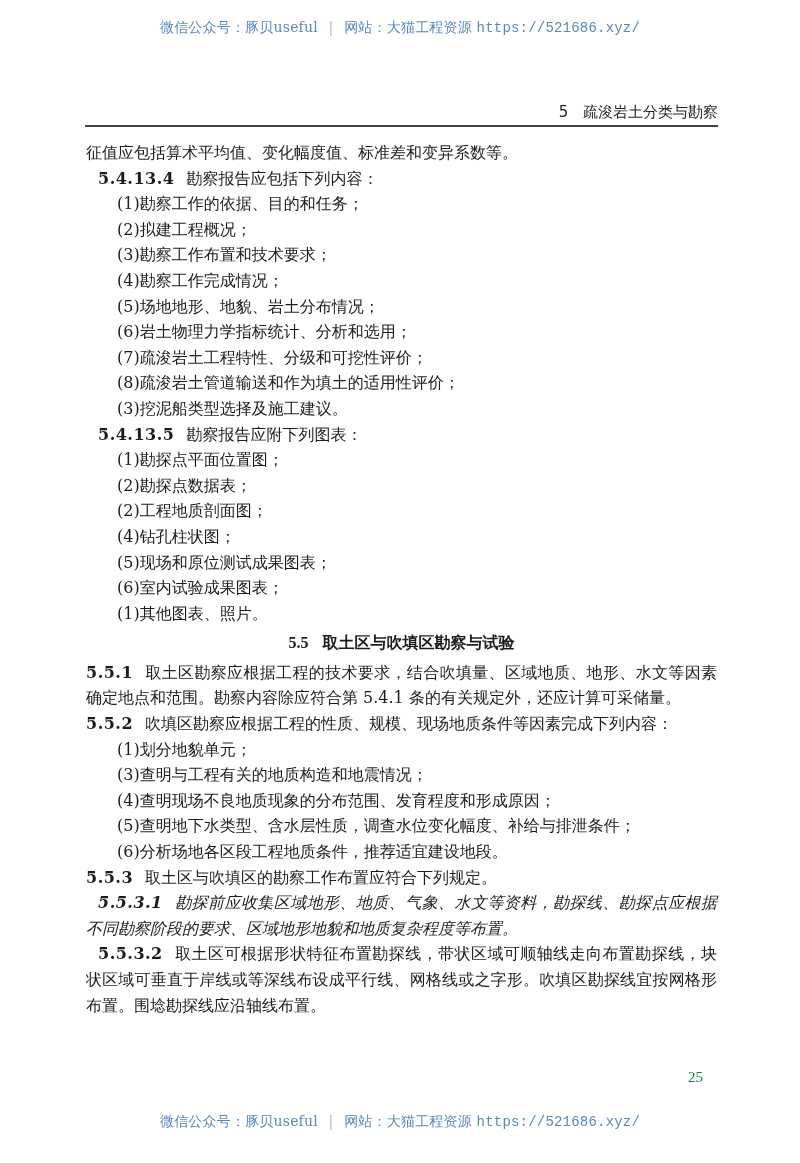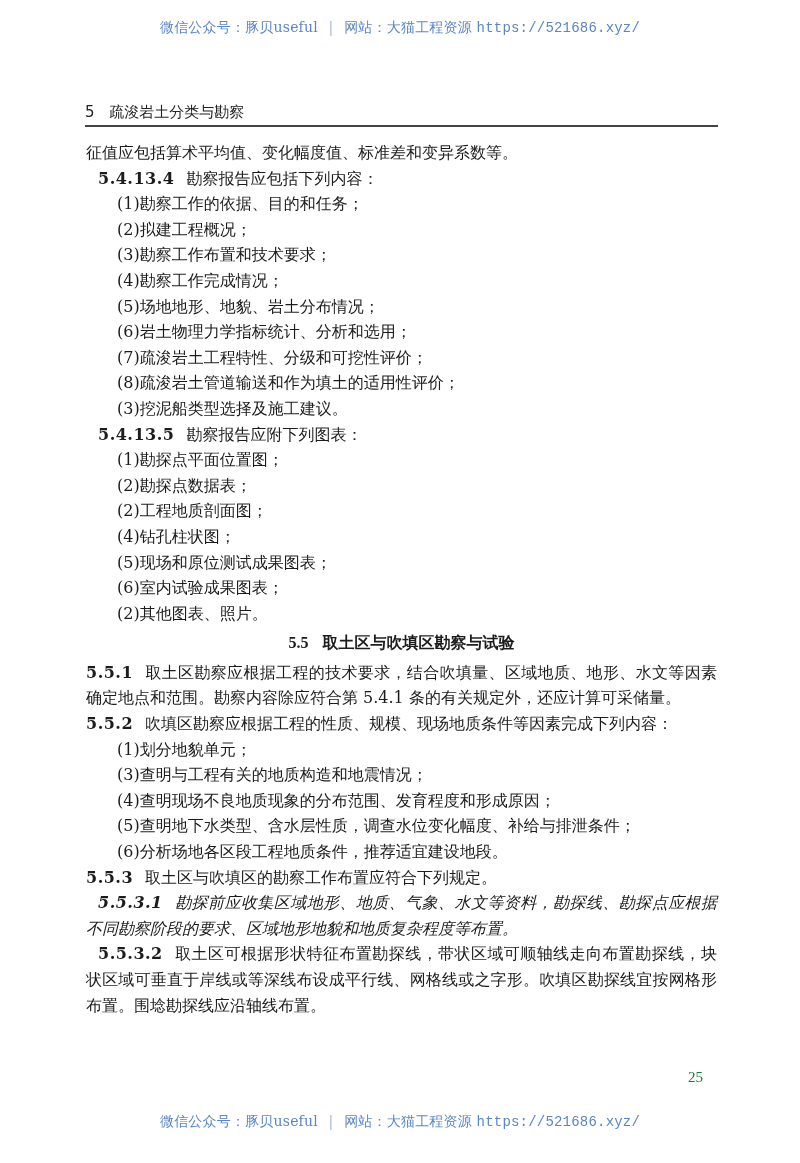--- a/index.html
+++ b/index.html
@@ -14,21 +14,21 @@
     font-family: "DejaVu Serif", "Liberation Serif", serif;
     font-size: 14px; color: #5b86c5; letter-spacing: 0.2px;
   }
   .watermark .mono { font-family: "Liberation Mono", "DejaVu Sans Mono", monospace; }
   .watermark .sep { color: #9fb6dc; margin: 0 6px; }
   #wm-top { top: 19px; }
   #wm-bottom { top: 1113px; }
 
   .running-head {
     position: absolute; left: 85px; top: 103px; width: 633px;
-    font-family: "DejaVu Sans", "Liberation Sans", sans-serif;
+    text-align: right; font-family: "DejaVu Sans", "Liberation Sans", sans-serif;
     font-size: 15px; color: #222;
   }
   .running-head .chap-no { margin-right: 10px; }
   .head-rule {
     position: absolute; left: 85px; top: 125px; width: 633px; height: 1.5px;
     background: #444;
   }
 
   .page {
     position: absolute; left: 86px; top: 140px; width: 631px;
@@ -85,21 +85,21 @@
 
   <div class="line ind1">
     <span class="clause">5.4.13.5</span><span>勘察报告应附下列图表：</span>
   </div>
   <div class="line ind2">(1)勘探点平面位置图；</div>
   <div class="line ind2">(2)勘探点数据表；</div>
   <div class="line ind2">(2)工程地质剖面图；</div>
   <div class="line ind2">(4)钻孔柱状图；</div>
   <div class="line ind2">(5)现场和原位测试成果图表；</div>
   <div class="line ind2">(6)室内试验成果图表；</div>
-  <div class="line ind2">(2)其他图表、照片。</div>
+  <div class="line ind2">(1)其他图表、照片。</div>
 
   <div class="section-title">
     <span class="num">5.5</span><span>取土区与吹填区勘察与试验</span>
   </div>
 
   <div class="para">
     <span class="clause">5.5.1</span><span>取土区勘察应根据工程的技术要求，结合吹填量、区域地质、地形、水文等因素确定地点和范围。勘察内容除应符合第 5.4.1 条的有关规定外，还应计算可采储量。</span>
   </div>
 
   <div class="para">

